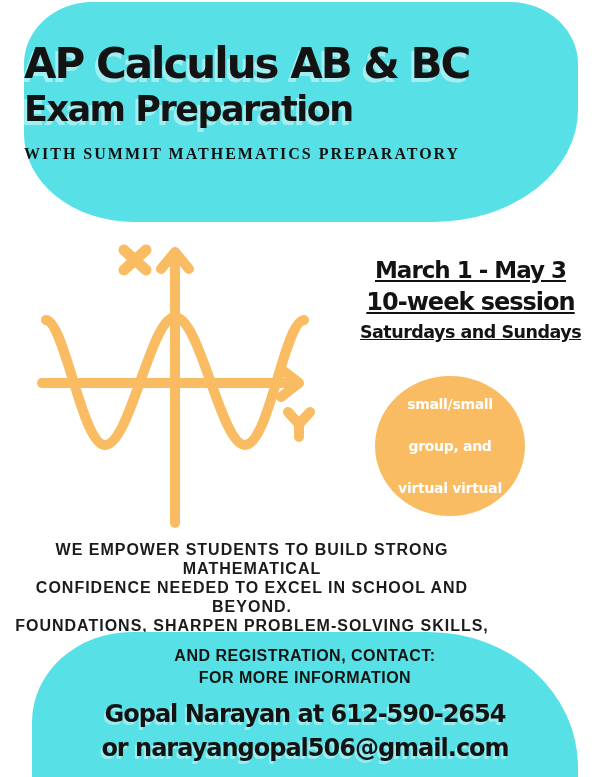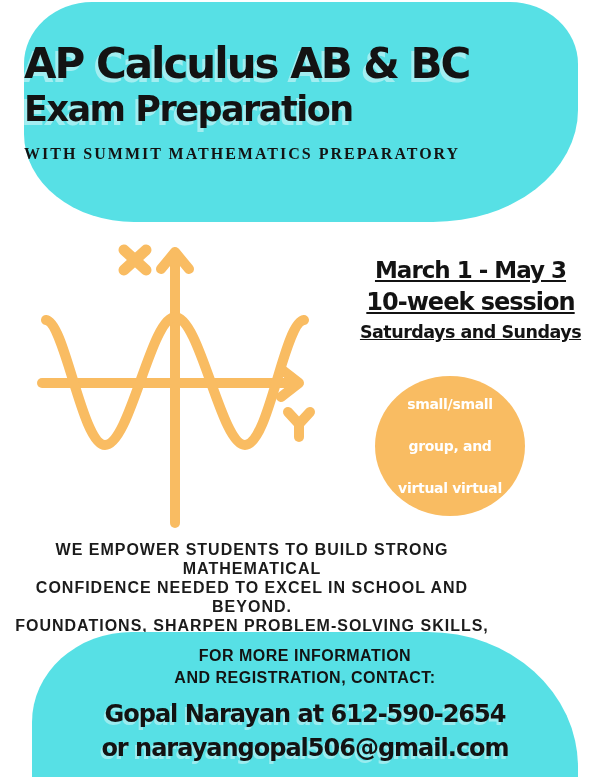--- a/index.html
+++ b/index.html
@@ -206,19 +206,19 @@
     <div class="line">available</div>
   </div>
 
   <div class="mission">
     <div>WE EMPOWER STUDENTS TO BUILD STRONG MATHEMATICAL</div>
     <div>CONFIDENCE NEEDED TO EXCEL IN SCHOOL AND BEYOND.</div>
     <div>FOUNDATIONS, SHARPEN PROBLEM-SOLVING SKILLS, AND GAIN THE</div>
   </div>
 
   <div class="footer-blob">
+    <div class="contact-heading">AND REGISTRATION, CONTACT:</div>
     <div class="contact-heading">FOR MORE INFORMATION</div>
-    <div class="contact-heading">AND REGISTRATION, CONTACT:</div>
     <div class="contact-big first">Gopal Narayan at 612-590-2654</div>
     <div class="contact-big">or narayangopal506@gmail.com</div>
   </div>
 
 </div>
 
 </body></html>

